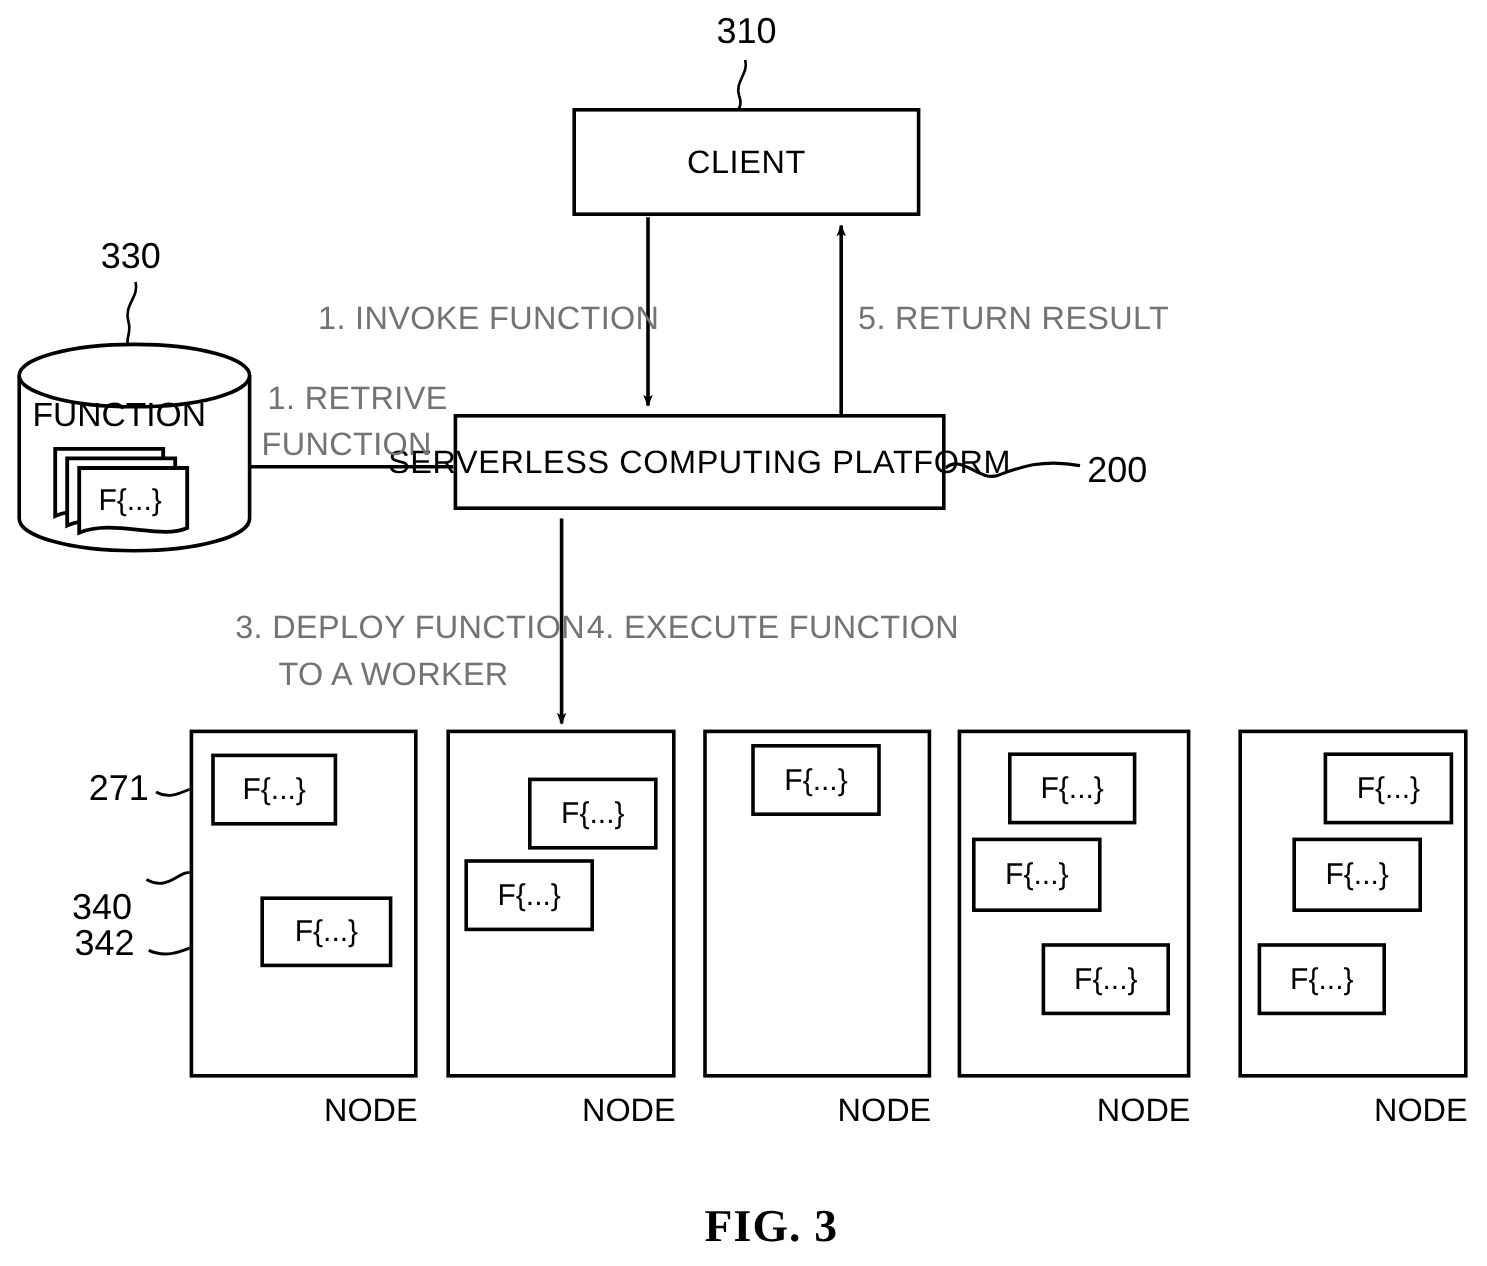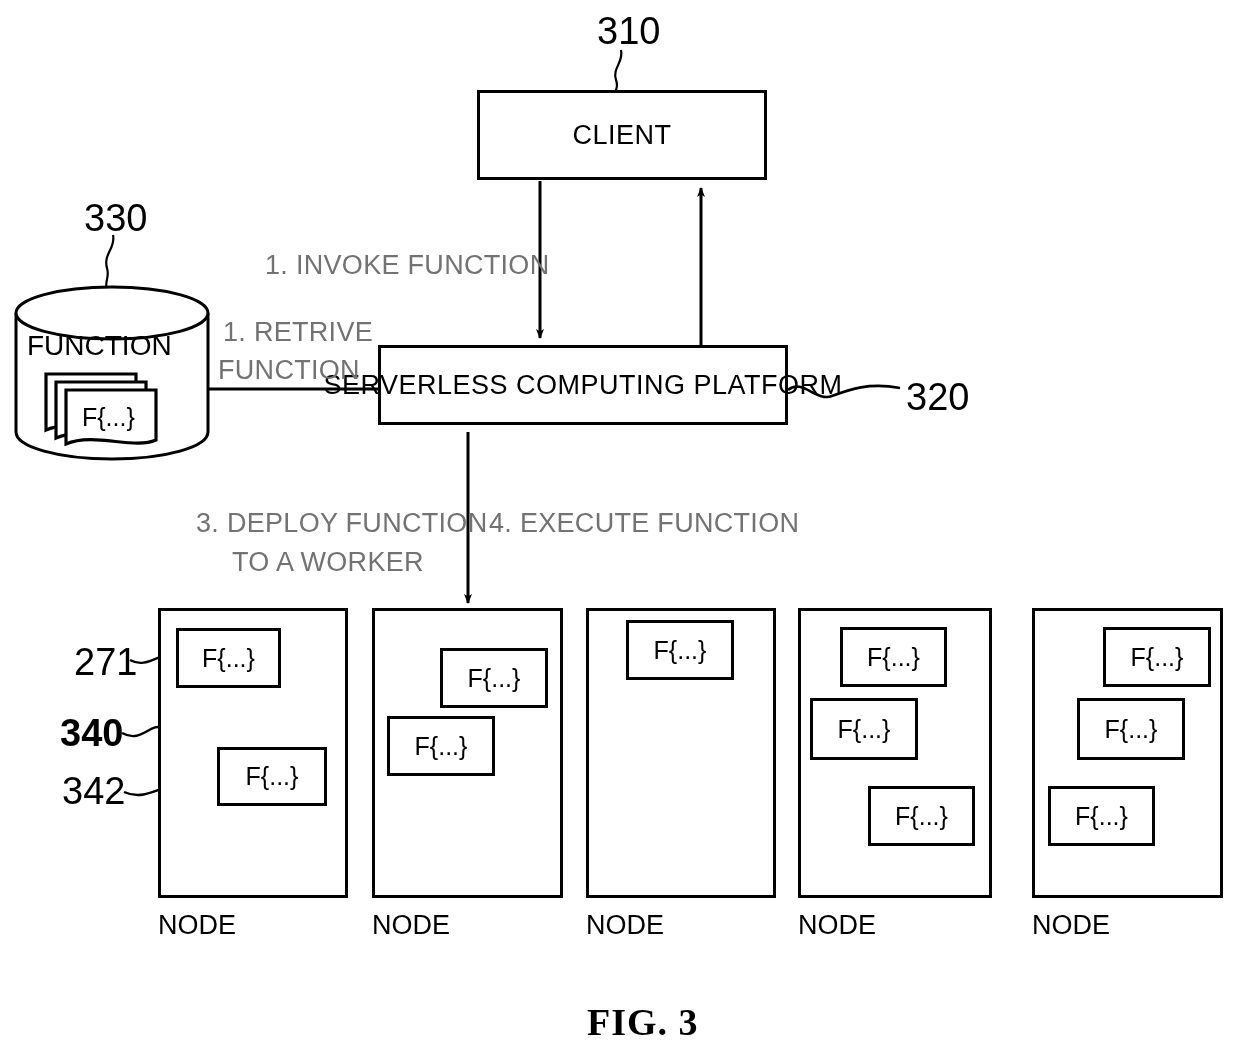--- a/index.html
+++ b/index.html
@@ -53,32 +53,32 @@
     position: absolute;
     font-family: "Liberation Sans", sans-serif;
     font-size: 27px;
     color: #737373;
     white-space: nowrap;
     letter-spacing: 0.3px;
   }
   .ref {
     position: absolute;
     font-family: "Liberation Sans", sans-serif;
-    font-size: 38px;
+    font-size: 30px;
     color: #000;
     white-space: nowrap;
     text-align: center;
   }
   .node-label {
     position: absolute;
     font-family: "Liberation Sans", sans-serif;
     font-size: 27px;
     color: #000;
     white-space: nowrap;
-    text-align: left;
+    text-align: right;
   }
   .figcaption {
     position: absolute;
     font-family: "Liberation Serif", serif;
     font-weight: bold;
     font-size: 38px;
     letter-spacing: 1px;
     color: #000;
     white-space: nowrap;
     margin-left: 27px;
@@ -153,35 +153,36 @@
       <path d="M12,6 L102,6 L102,58 C80,68 40,50 12,62 Z" fill="#fff" stroke="#000" stroke-width="3.2"></path>
       <path d="M22,14 L112,14 L112,66 C90,76 50,58 22,70 Z" fill="#fff" stroke="#000" stroke-width="3.2"></path>
       <path d="M32,22 L122,22 L122,72 C100,82 60,64 32,76 Z" fill="#fff" stroke="#000" stroke-width="3.2"></path>
     </svg>
     <span class="fbox-label" style="position:absolute; left:48px; top:35px;">F{...}</span>
   </div>
 
   <div class="box" style="left:378px; top:345px; width:410px; height:80px;">
     <span class="box-label">SERVERLESS COMPUTING PLATFORM</span>
   </div>
-  <div class="ref" style="left:906px; top:376px;">320</div>
+  <div class="ref" style="left:906px; top:376px;">200</div>
 
   <div class="txt" style="left:265px; top:250px;">1. INVOKE FUNCTION</div>
 
+  <div class="txt" style="left:715px; top:250px;">5. RETURN RESULT</div>
 
   <div class="txt" style="left:223px; top:317px;">1. RETRIVE</div>
   <div class="txt" style="left:218px; top:355px;">FUNCTION</div>
 
   <div class="txt" style="left:196px; top:508px;">3. DEPLOY FUNCTION</div>
   <div class="txt" style="left:232px; top:547px;">TO A WORKER</div>
 
   <div class="txt" style="left:489px; top:508px;">4. EXECUTE FUNCTION</div>
 
   <div class="ref" style="left:74px; top:641px;">271</div>
-  <div class="ref" style="left:60px; top:712px;font-weight:bold;">340</div>
+  <div class="ref" style="left:60px; top:740px;">340</div>
   <div class="ref" style="left:62px; top:770px;">342</div>
 
   <div class="box" style="left:158px; top:608px; width:190px; height:290px;"></div>
   <div class="fbox" style="left:176px; top:628px; width:105px; height:60px;">
     <span class="fbox-label">F{...}</span>
   </div>
   <div class="fbox" style="left:217px; top:747px; width:110px; height:59px;">
     <span class="fbox-label">F{...}</span>
   </div>
   <div class="node-label" style="left:158px; top:910px; width:190px;">NODE</div>

